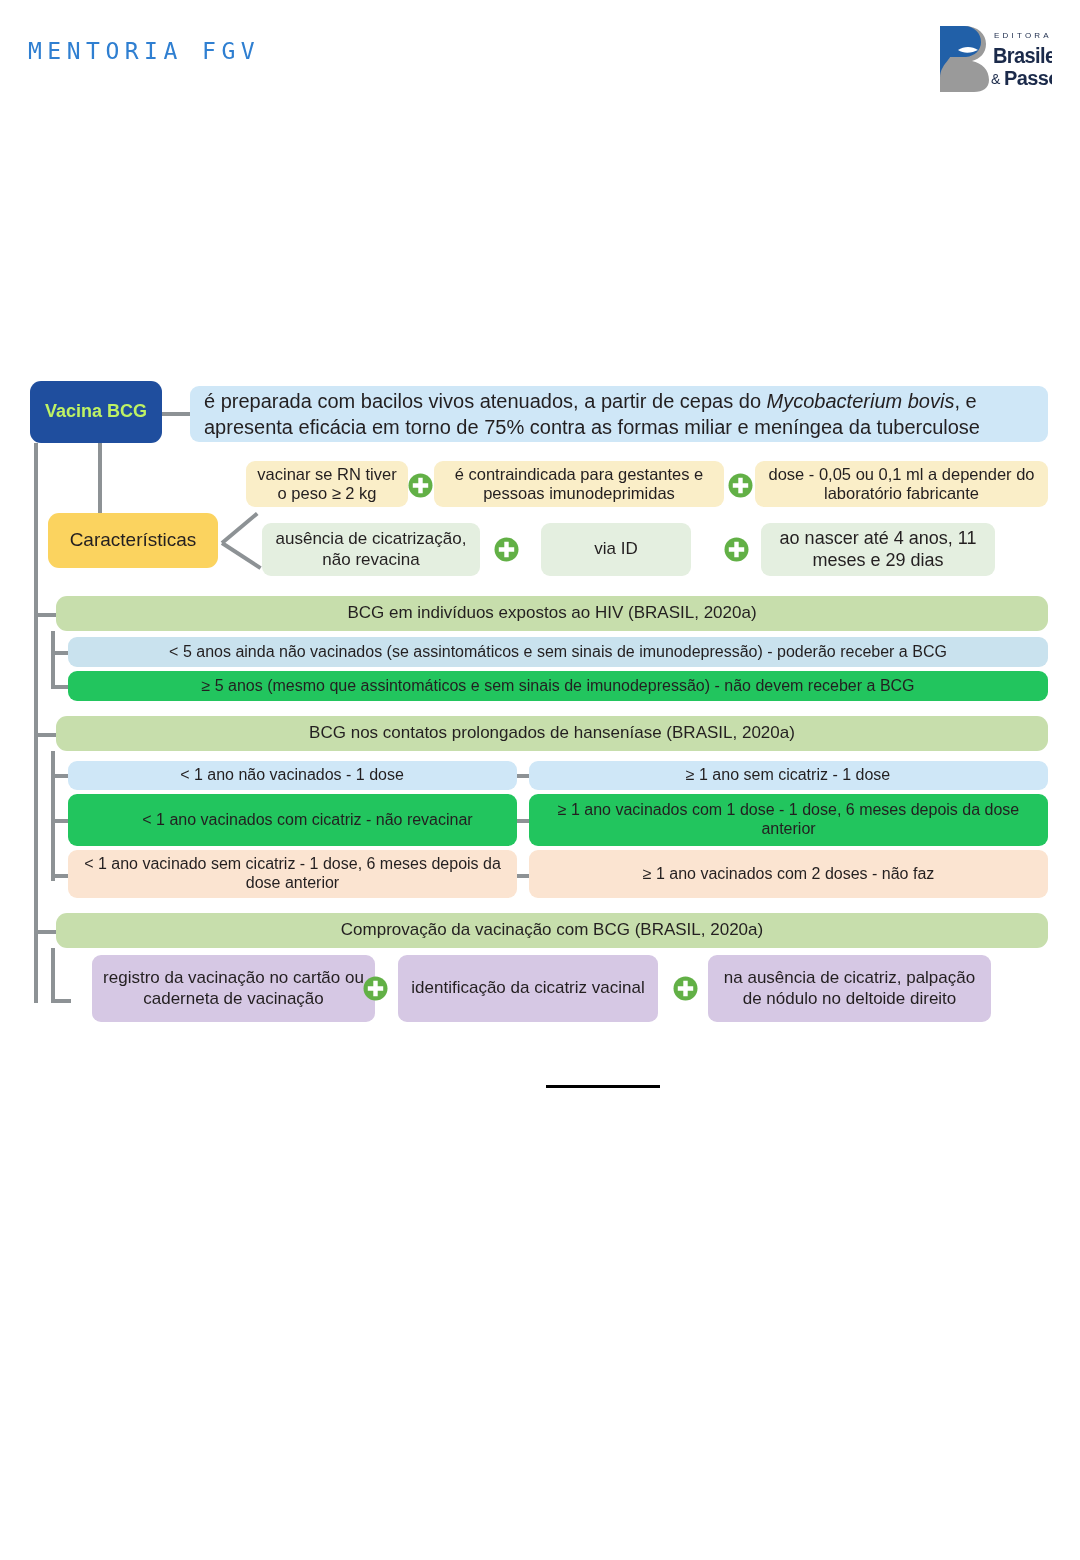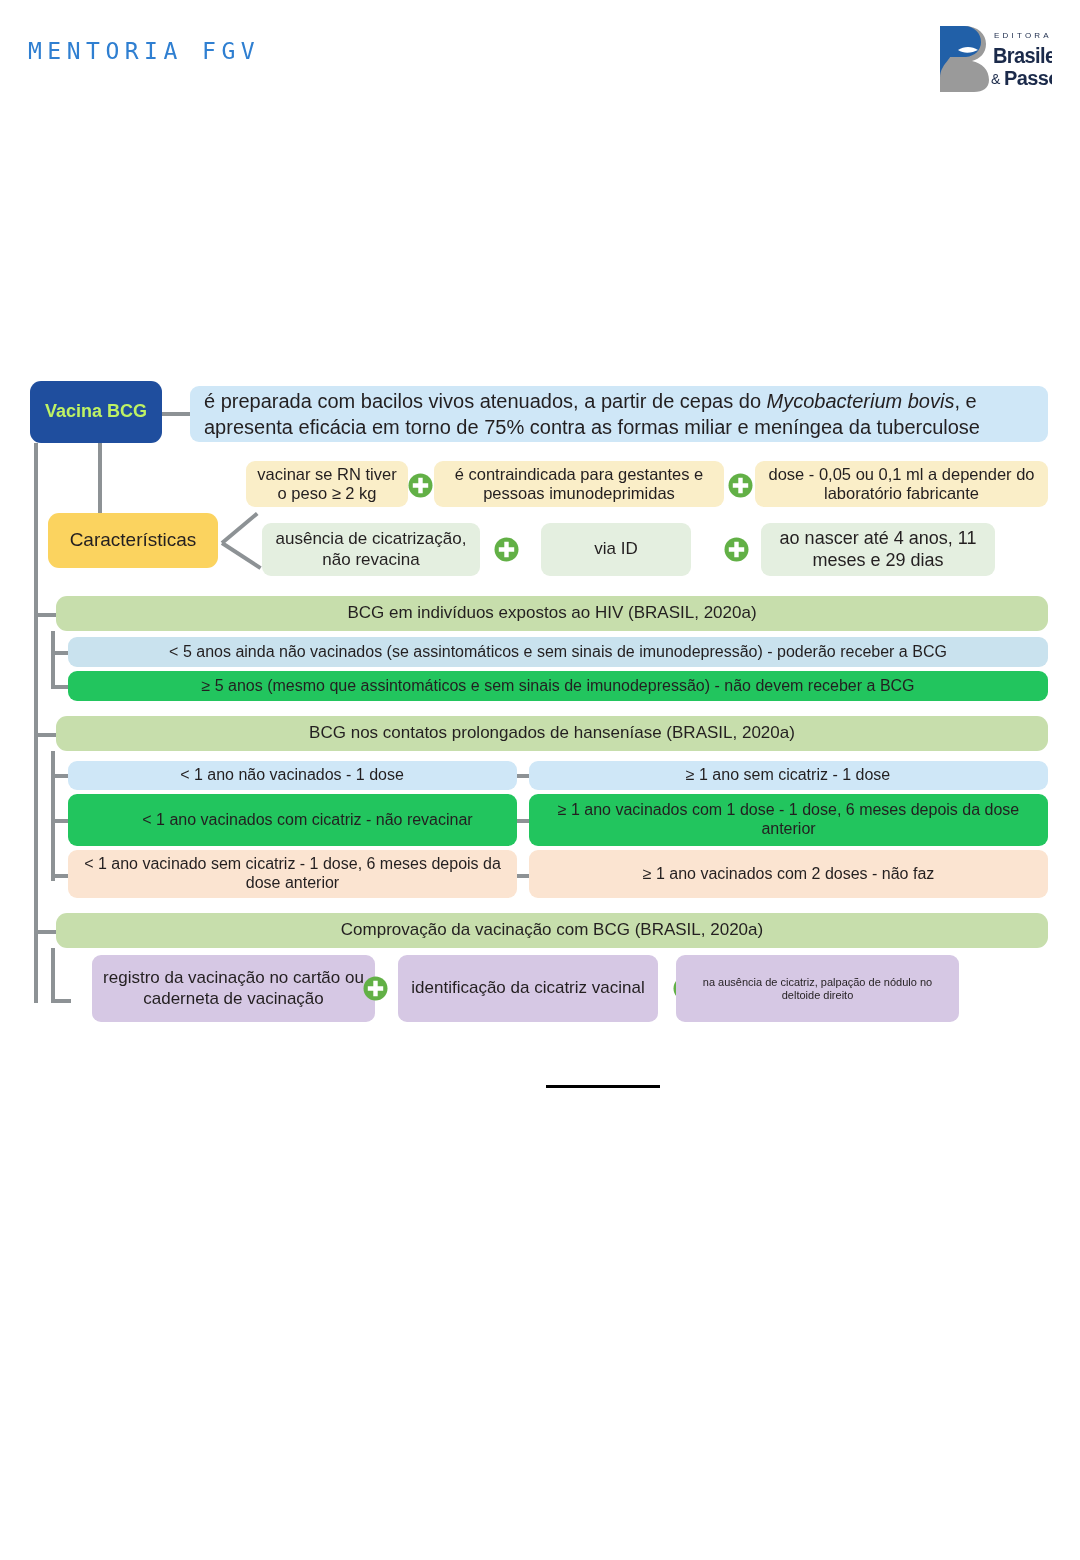--- a/index.html
+++ b/index.html
@@ -271,19 +271,19 @@
 
     <div class="node c-purple" style="left:398px; top:955px; width:260px; height:67px; font-size:17px;">identificação da cicatriz vacinal</div>
 
     <div class="plus-icon" style="left:673px; top:976px;">
       <svg width="25" height="25" viewBox="0 0 25 25" xmlns="http://www.w3.org/2000/svg">
         <circle cx="12.5" cy="12.5" r="12" fill="#62b046"></circle>
         <path d="M10.3 4.8h4.4v5.5h5.5v4.4h-5.5v5.5h-4.4v-5.5H4.8v-4.4h5.5z" fill="#ffffff"></path>
       </svg>
     </div>
 
-    <div class="node c-purple" style="left:676px; top:955px; width:283px; height:67px; font-size:11px;">na ausência de cicatriz, palpação de nódulo no deltoide direito</div>
+    <div class="node c-purple" style="left:708px; top:955px; width:283px; height:67px; font-size:17px;">na ausência de cicatriz, palpação de nódulo no deltoide direito</div>
 
   </div>
 
   <div class="footer-rule"></div>
 
 </div>
 
 </body></html>

